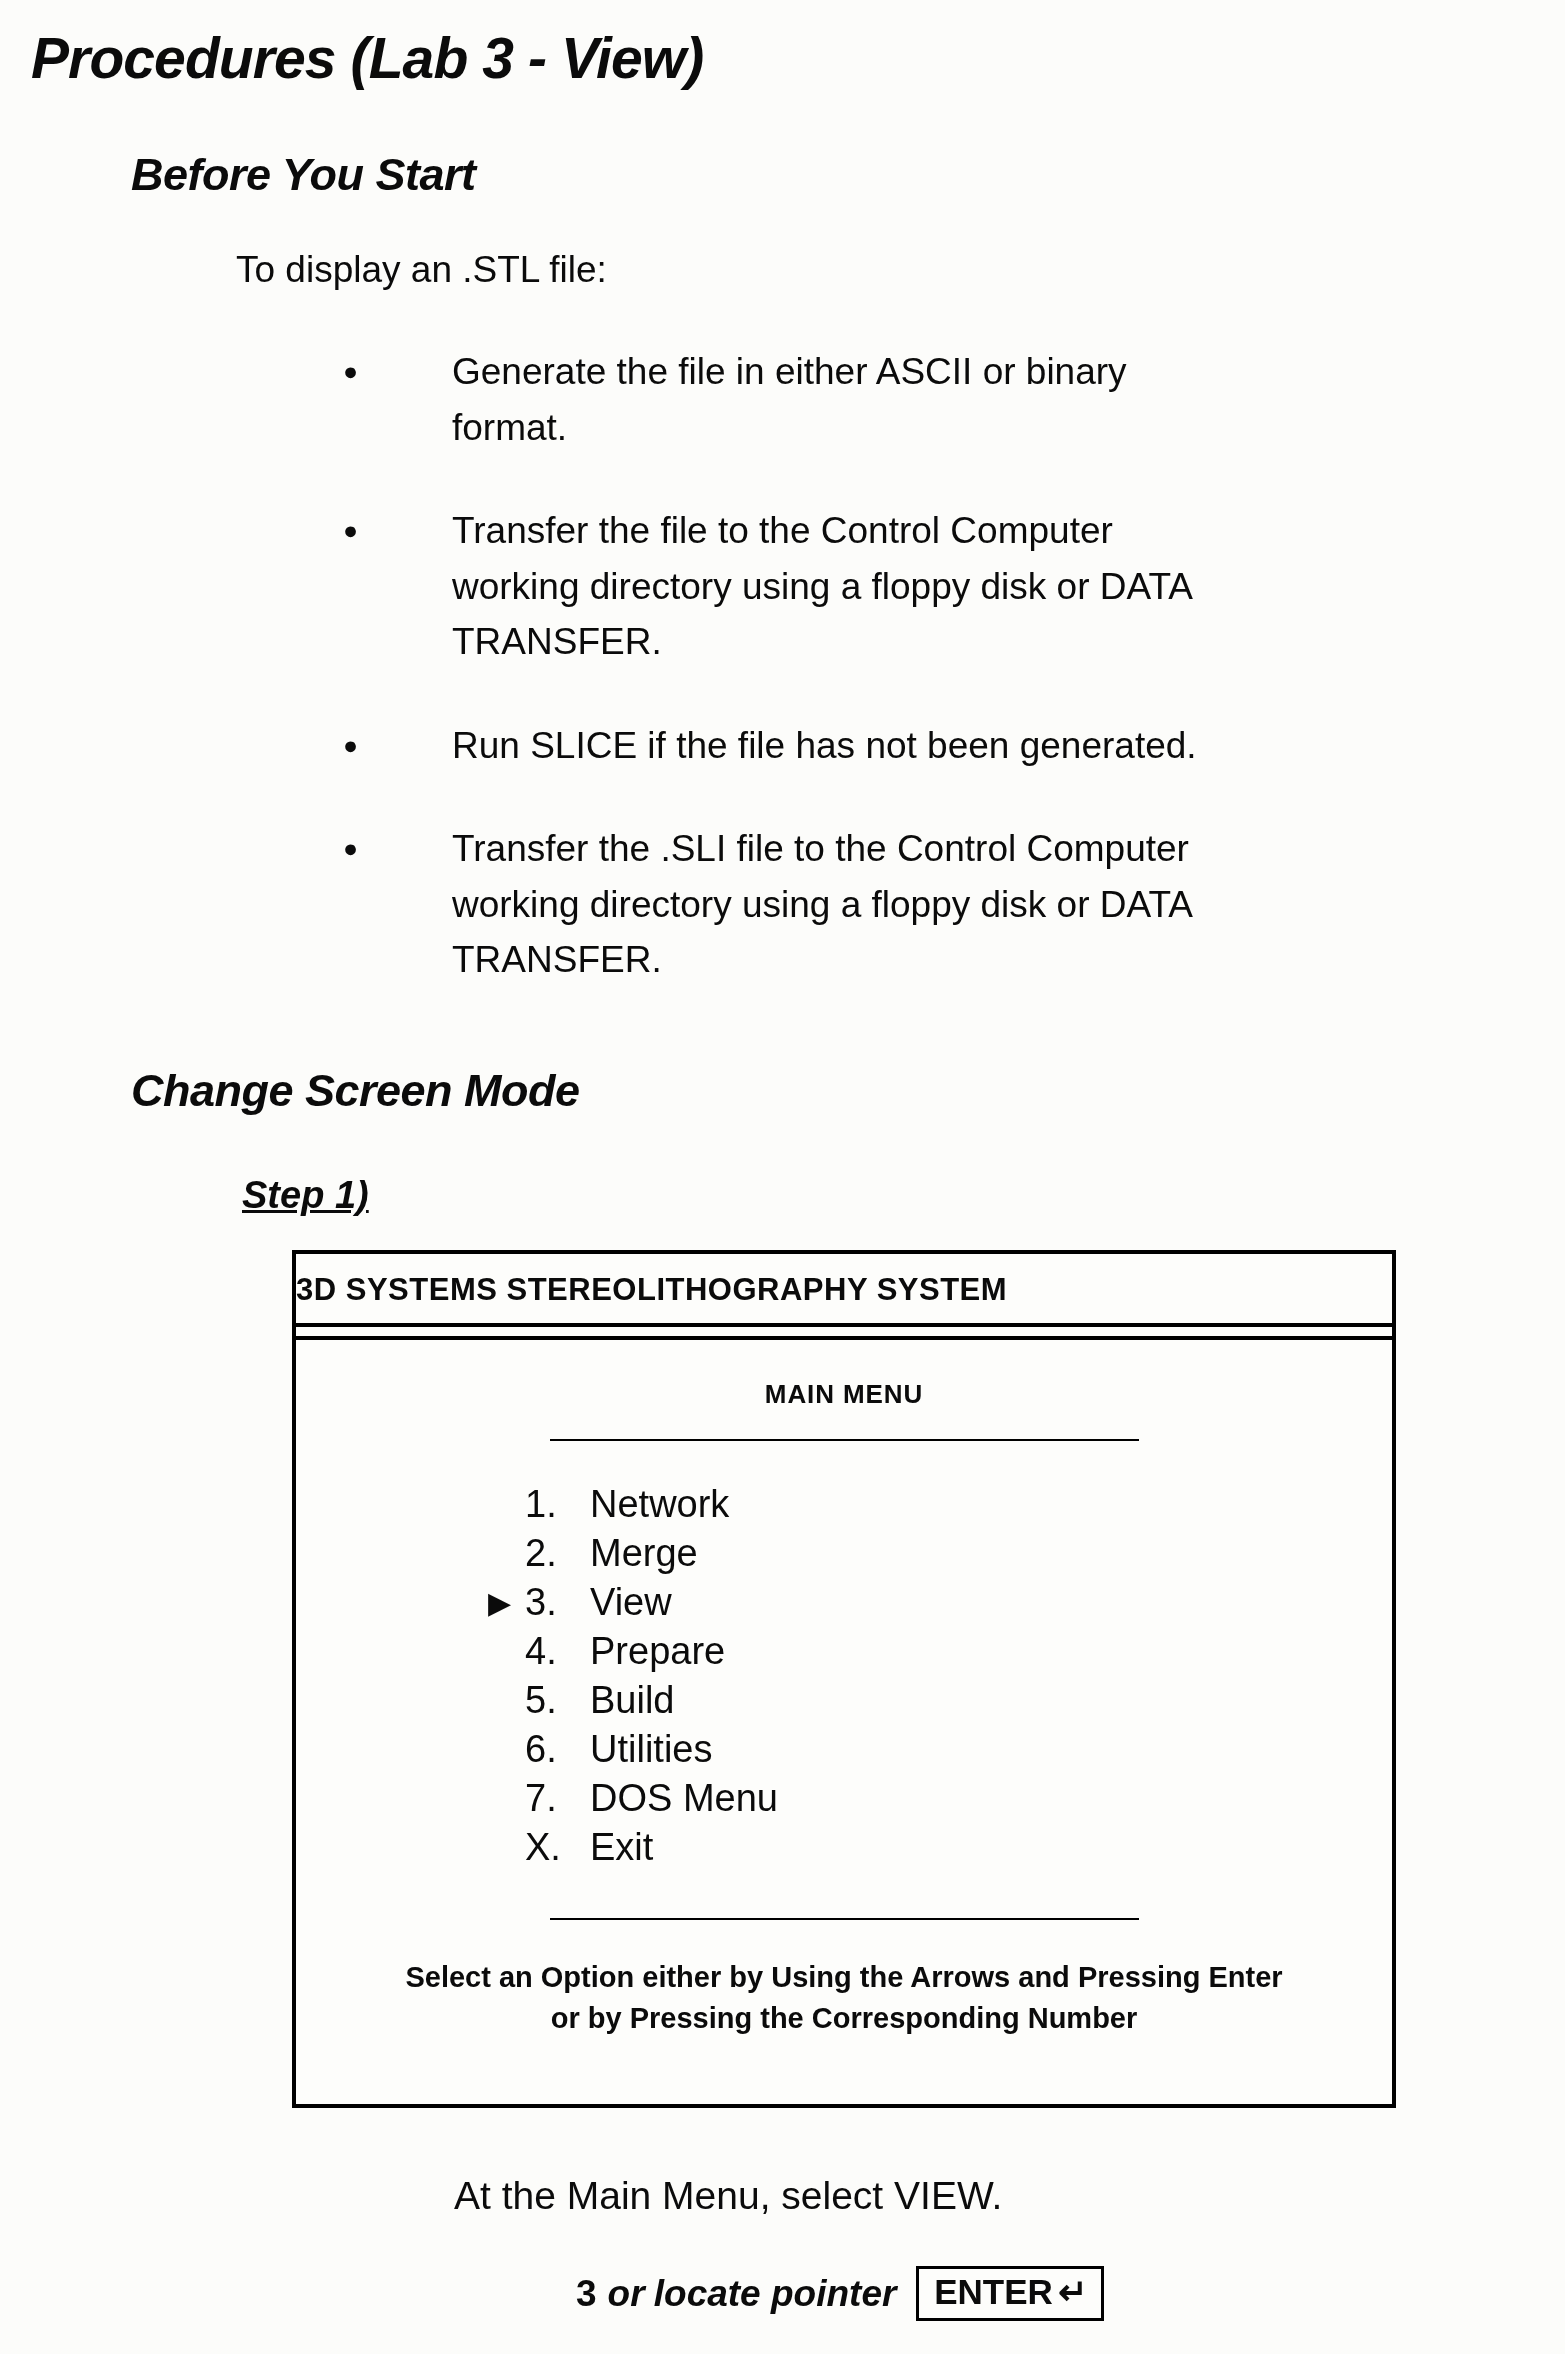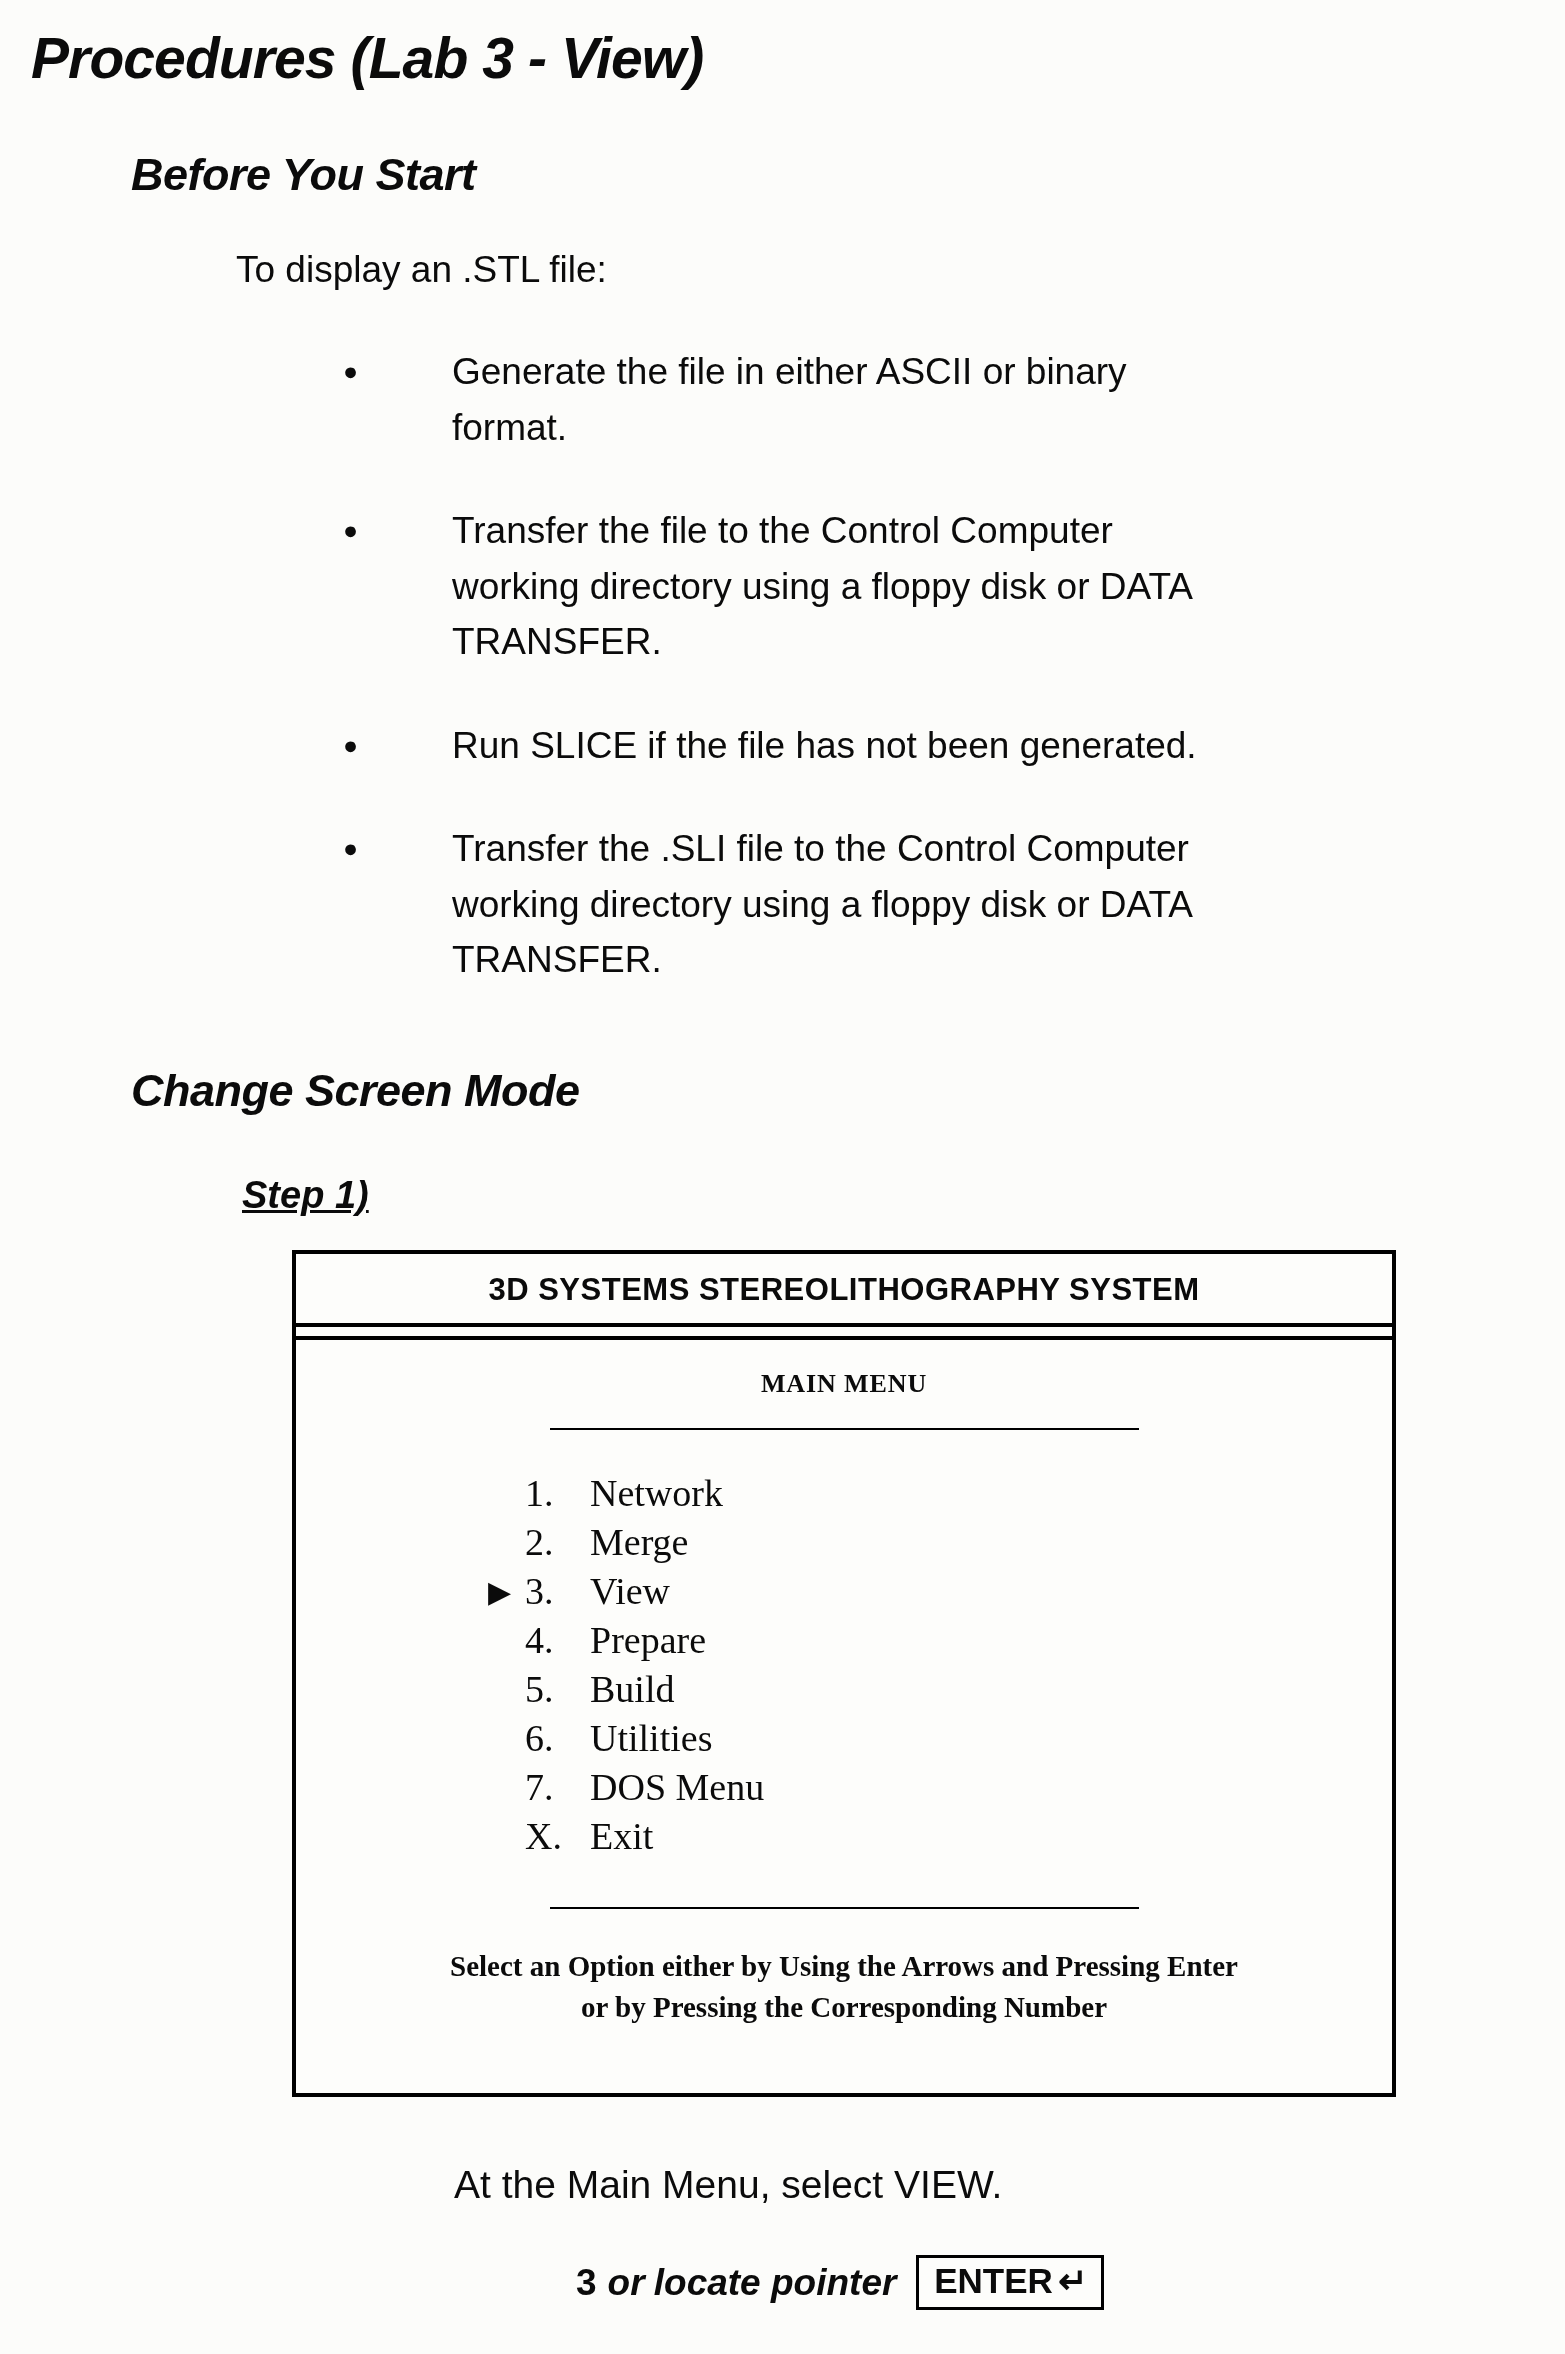--- a/index.html
+++ b/index.html
@@ -53,32 +53,31 @@
   }
 
   .screen-box {
     box-sizing: border-box;
     width: 1104px;
     margin: 33px 0 0 292px;
     border: 4.6px solid #000;
     background: #fdfdfb;
   }
   .screen-titlebar {
-    text-align: center;
+    text-align: left;
     font-weight: 700;
     font-size: 31px;
     letter-spacing: 0.5px;
     padding: 18.5px 0 14.8px;
     border-bottom: 4.6px solid #000;
   }
   .screen-body {
     border-top: 4.6px solid #000;
     margin-top: 8.3px;
-    padding: 29px 0 65px;
-    font-family: Liberation Serif, serif;
+    padding: 39px 0 65px;
   }
   .menu-title {
     text-align: center;
     font-weight: 700;
     font-size: 26px;
     letter-spacing: 0.9px;
   }
   .rule {
     width: 589px;
     margin: 29.5px auto 0;

